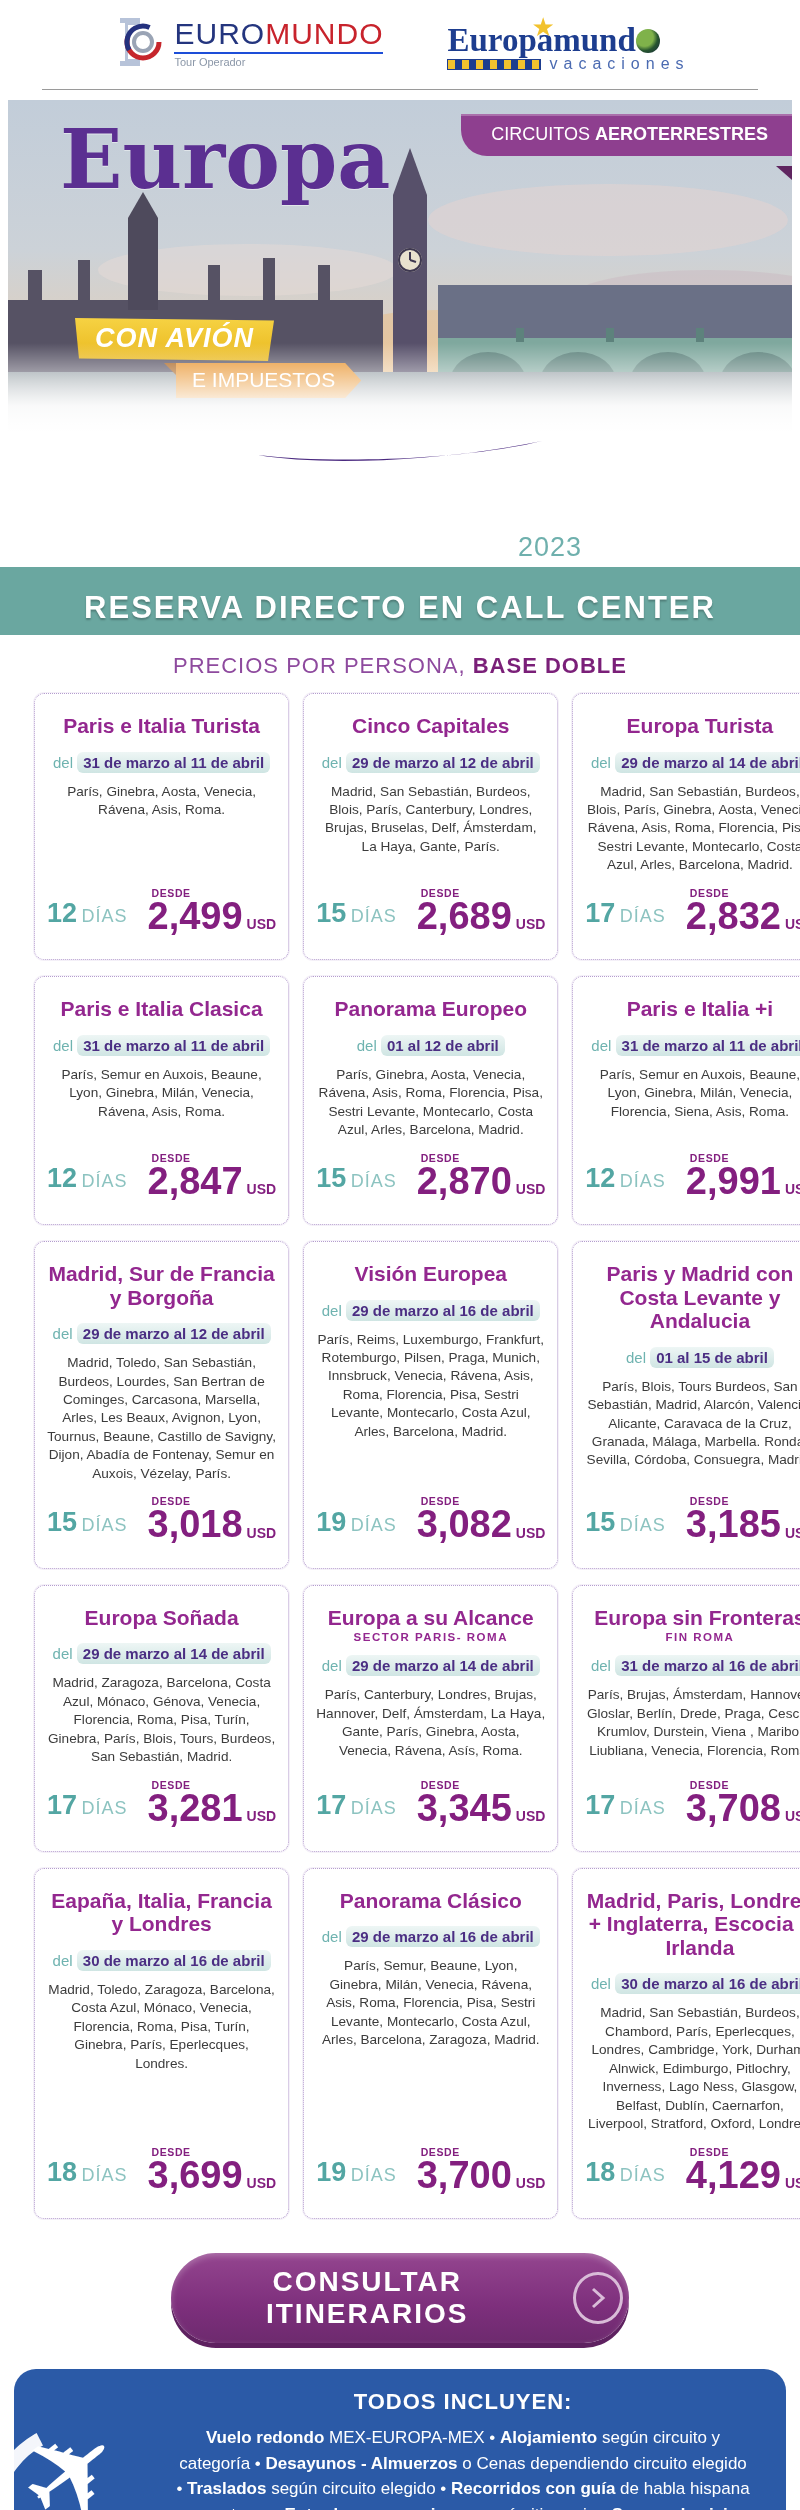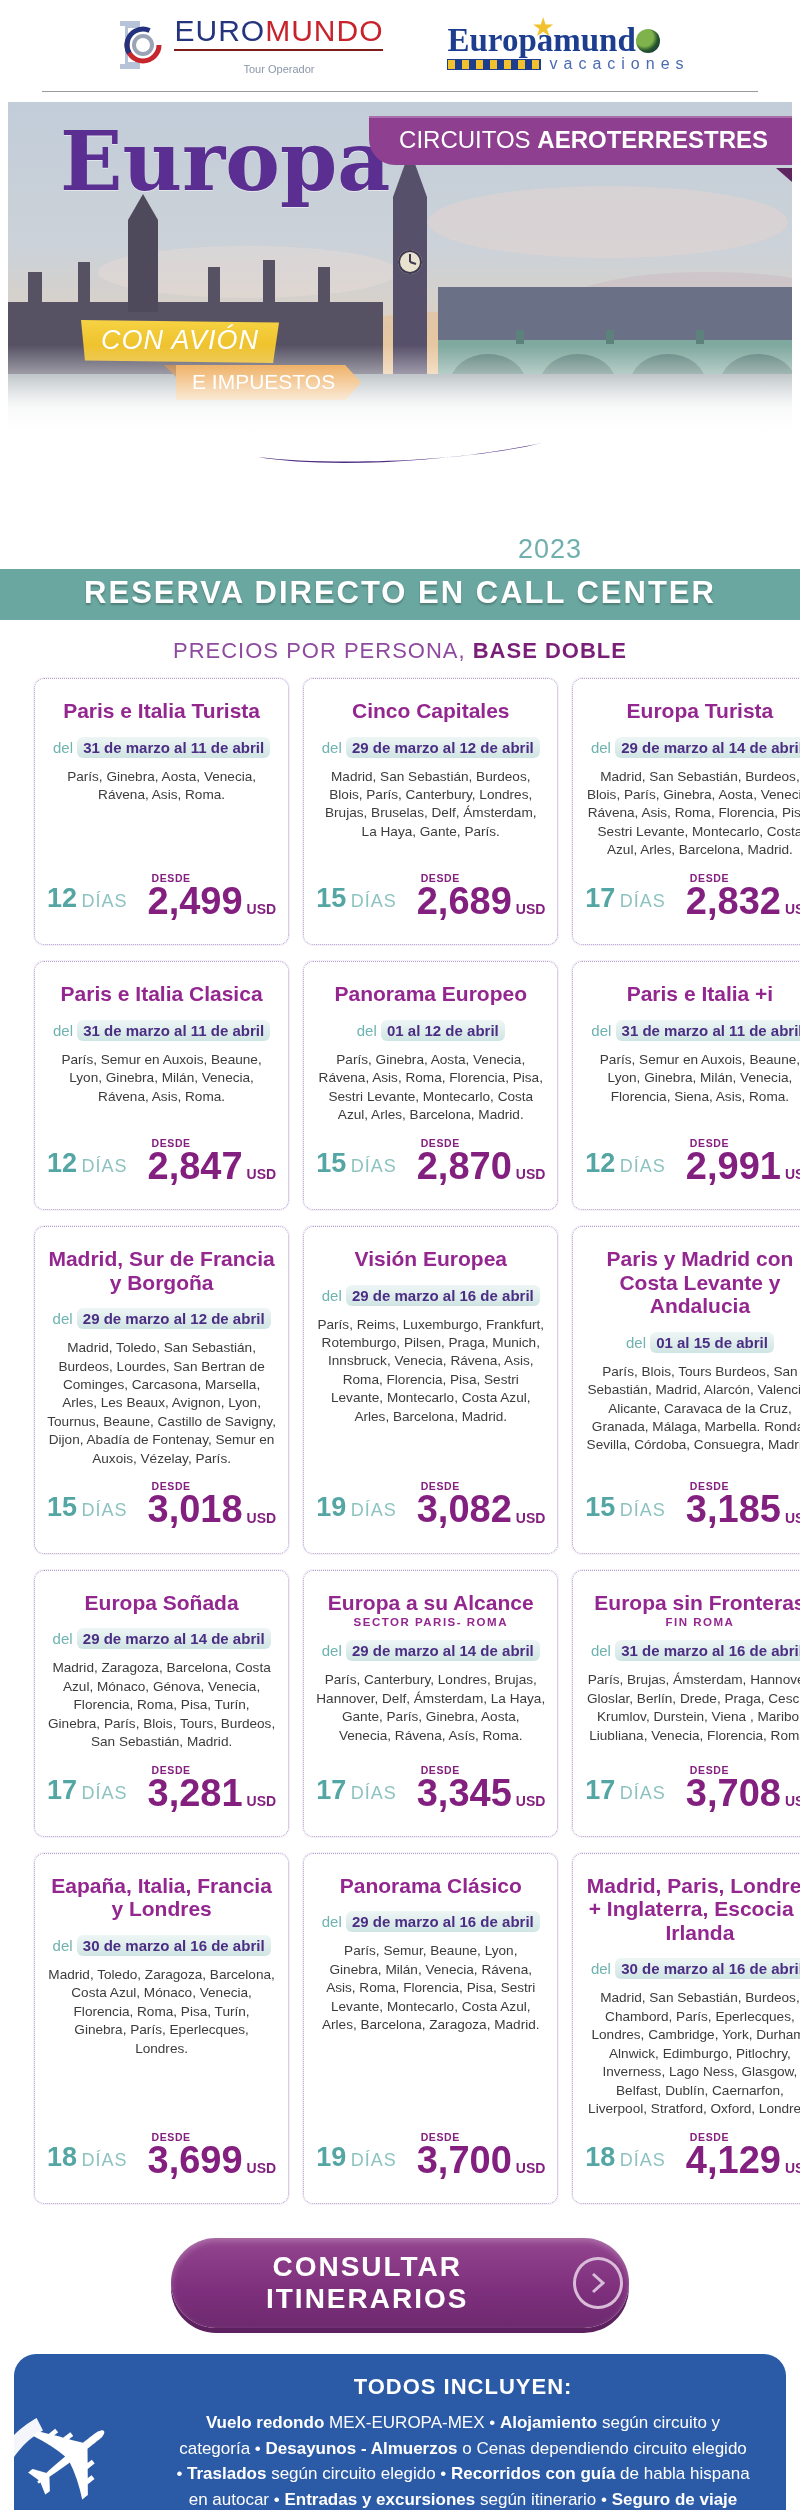--- a/index.html
+++ b/index.html
@@ -4,50 +4,50 @@
 <style>
   html,body{margin:0;padding:0;background:#ffffff;}
   body{width:800px;font-family:"Liberation Sans",sans-serif;color:#3c3c3c;}
   .seg-b{font-weight:800;}
 
   
   .header{display:flex;justify-content:center;align-items:flex-start;gap:64px;padding:14px 0 8px;}
   .em-logo{display:flex;align-items:center;gap:6px;}
   .em-text .em-line1{font-size:30px;letter-spacing:1px;font-weight:400;}
   .em-euro{color:#24357e;} .em-mundo{color:#c8232c;}
-  .em-tagline{font-size:11px;color:#8b97a8;text-align:center;border-top:2px solid #7f1d1d;padding-top:12px;margin-top:1px;}
+  .em-tagline{font-size:11px;color:#8b97a8;text-align:left;border-top:2px solid #1d4ed8;padding-top:2px;margin-top:1px;}
   .ep-logo{position:relative;padding-top:10px;}
   .ep-star{position:absolute;left:84px;top:-2px;color:#f2c22e;font-size:26px;}
   .ep-name{font-family:"Liberation Serif",serif;font-weight:800;color:#1d3d8f;font-size:33px;line-height:1;}
   .ep-globe{display:inline-block;width:24px;height:24px;border-radius:50%;background:radial-gradient(circle at 35% 35%,#7fb24a 0 40%,#27552f 60%,#14233c 100%);vertical-align:-2px;}
   .ep-bottom{display:flex;align-items:center;gap:8px;margin-top:-2px;}
   .ep-checker{width:92px;height:9px;background:repeating-linear-gradient(90deg,#f2c22e 0 7px,#1d3d8f 7px 14px);border:1px solid #1d3d8f;}
   .ep-vac{color:#4a6ab1;font-size:16px;letter-spacing:6px;}
   .top-rule{height:1px;background:#9a9a9a;margin:8px 42px 10px;}
 
   
   .hero{position:relative;margin:0 8px;height:333px;overflow:hidden;background:linear-gradient(180deg,#c2cdd9 0%,#ccd2d8 45%,#ddd0c2 70%,#e9d3b6 82%,#e8e6e2 100%);}
   .hero svg.scene{position:absolute;inset:0;}
   .hero-title{position:absolute;left:52px;top:18px;font-family:"DejaVu Serif",serif;font-weight:800;font-size:82px;color:#5b2f91;line-height:1;text-shadow:0 1px 0 rgba(255,255,255,.45);}
-  .ribbon-air{position:absolute;left:73px;top:218px;background:linear-gradient(180deg,#f6d243,#e9b81e);color:#fff;font-weight:400;font-style:italic;font-size:27px;padding:5px 20px 7px;letter-spacing:1px;clip-path:polygon(0 0,100% 6%,97% 100%,2% 94%);}
+  .ribbon-air{position:absolute;left:67px;top:218px;background:linear-gradient(180deg,#f6d243,#e9b81e);color:#fff;font-weight:700;font-style:italic;font-size:27px;padding:5px 20px 7px;letter-spacing:1px;clip-path:polygon(0 0,100% 6%,97% 100%,2% 94%);}
   .ribbon-tax{position:absolute;left:168px;top:263px;background:#e8922a;color:#fff;font-size:21px;padding:5px 26px 6px 16px;clip-path:polygon(0 0,calc(100% - 16px) 0,100% 50%,calc(100% - 16px) 100%,0 100%);}
   .ribbon-fold{position:absolute;left:156px;top:263px;width:0;height:0;border-top:12px solid #a8611b;border-left:12px solid transparent;}
-  .hero-badge{position:absolute;right:0;top:14px;background:#8e3f8f;color:#fff;font-size:24px;padding:10px 24px 11px 30px;border-bottom-left-radius:26px;box-shadow:inset 0 2px 0 rgba(255,255,255,.25);}
+  .hero-badge{position:absolute;right:0;top:14px;background:#8e3f8f;color:#fff;font-size:18px;padding:10px 24px 11px 30px;border-bottom-left-radius:26px;box-shadow:inset 0 2px 0 rgba(255,255,255,.25);}
   .hero-badge .b{font-weight:800;}
   .badge-fold{position:absolute;right:0;top:66px;width:16px;height:14px;background:#5f2560;clip-path:polygon(0 0,100% 0,100% 100%);}
   .hero-fade{position:absolute;left:0;right:0;bottom:0;height:90px;background:linear-gradient(180deg,rgba(255,255,255,0),rgba(255,255,255,.92) 70%,#fff);}
 
   
   .script-wrap{position:relative;width:420px;margin:6px auto 0;text-align:center;height:128px;}
   .script-title{font-family:"DejaVu Serif",serif;font-style:italic;font-weight:800;font-size:56px;color:#4b2a80;line-height:1;}
   .script-swoosh{display:block;margin:2px auto 0;}
   .script-year{position:absolute;right:28px;bottom:4px;color:#6fb0ad;font-size:27px;letter-spacing:1px;}
 
   
-  .cc-band{background:#6aa7a0;color:#fff;text-align:center;font-weight:800;font-size:31px;letter-spacing:2px;padding:6px 0 9px;text-shadow:0 2px 2px rgba(0,0,0,.25);}
+  .cc-band{background:#6aa7a0;color:#fff;text-align:center;font-weight:800;font-size:31px;letter-spacing:2px;padding:23px 0 9px;text-shadow:0 2px 2px rgba(0,0,0,.25);}
 
   
   .pricing-note{text-align:center;font-size:22px;color:#8e4a9e;letter-spacing:1px;margin:18px 0 14px;}
   .pricing-note .b{color:#7a1f78;font-weight:800;}
 
   
   .grid{display:grid;grid-template-columns:repeat(3,1fr);gap:16px 14px;padding:0 34px;}
   .card{display:flex;flex-direction:column;background:#fff;border:1px dotted #b49cce;border-radius:10px;padding:16px 12px 27px;box-shadow:0 0 0 1px rgba(180,156,206,.15);}
   .card-title{margin:4px 0 10px;text-align:center;color:#93278f;font-weight:700;font-size:21px;line-height:1.12;}
   .card-subtitle{text-align:center;color:#93278f;font-size:11.5px;font-weight:700;letter-spacing:1.5px;margin:-8px 0 8px;}

